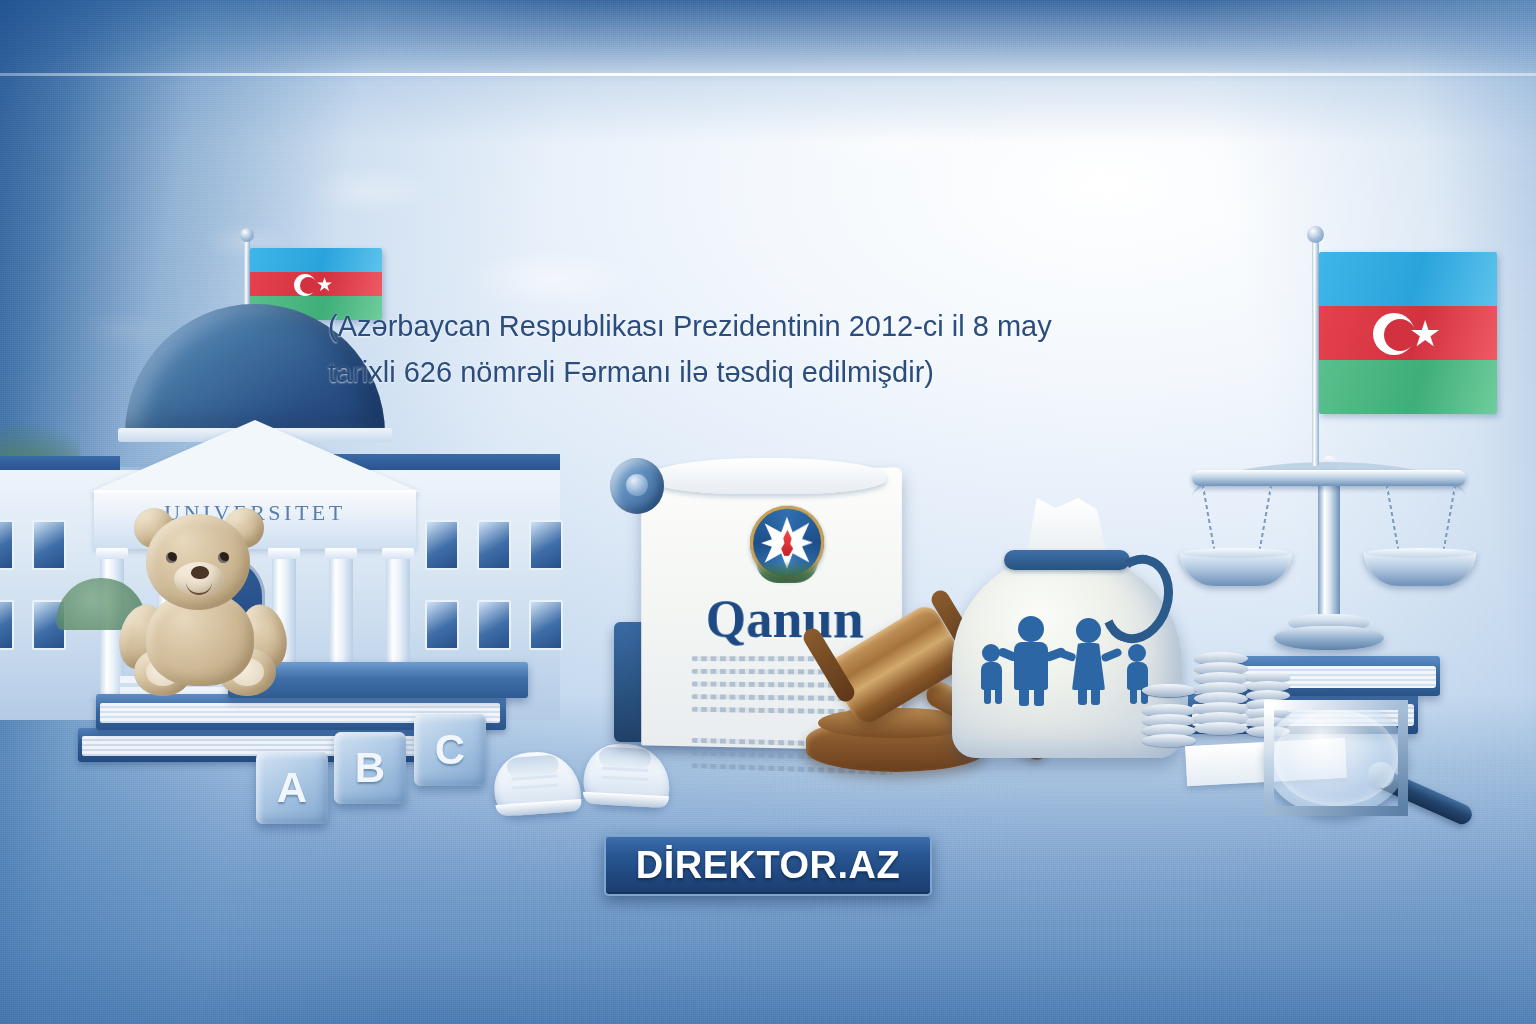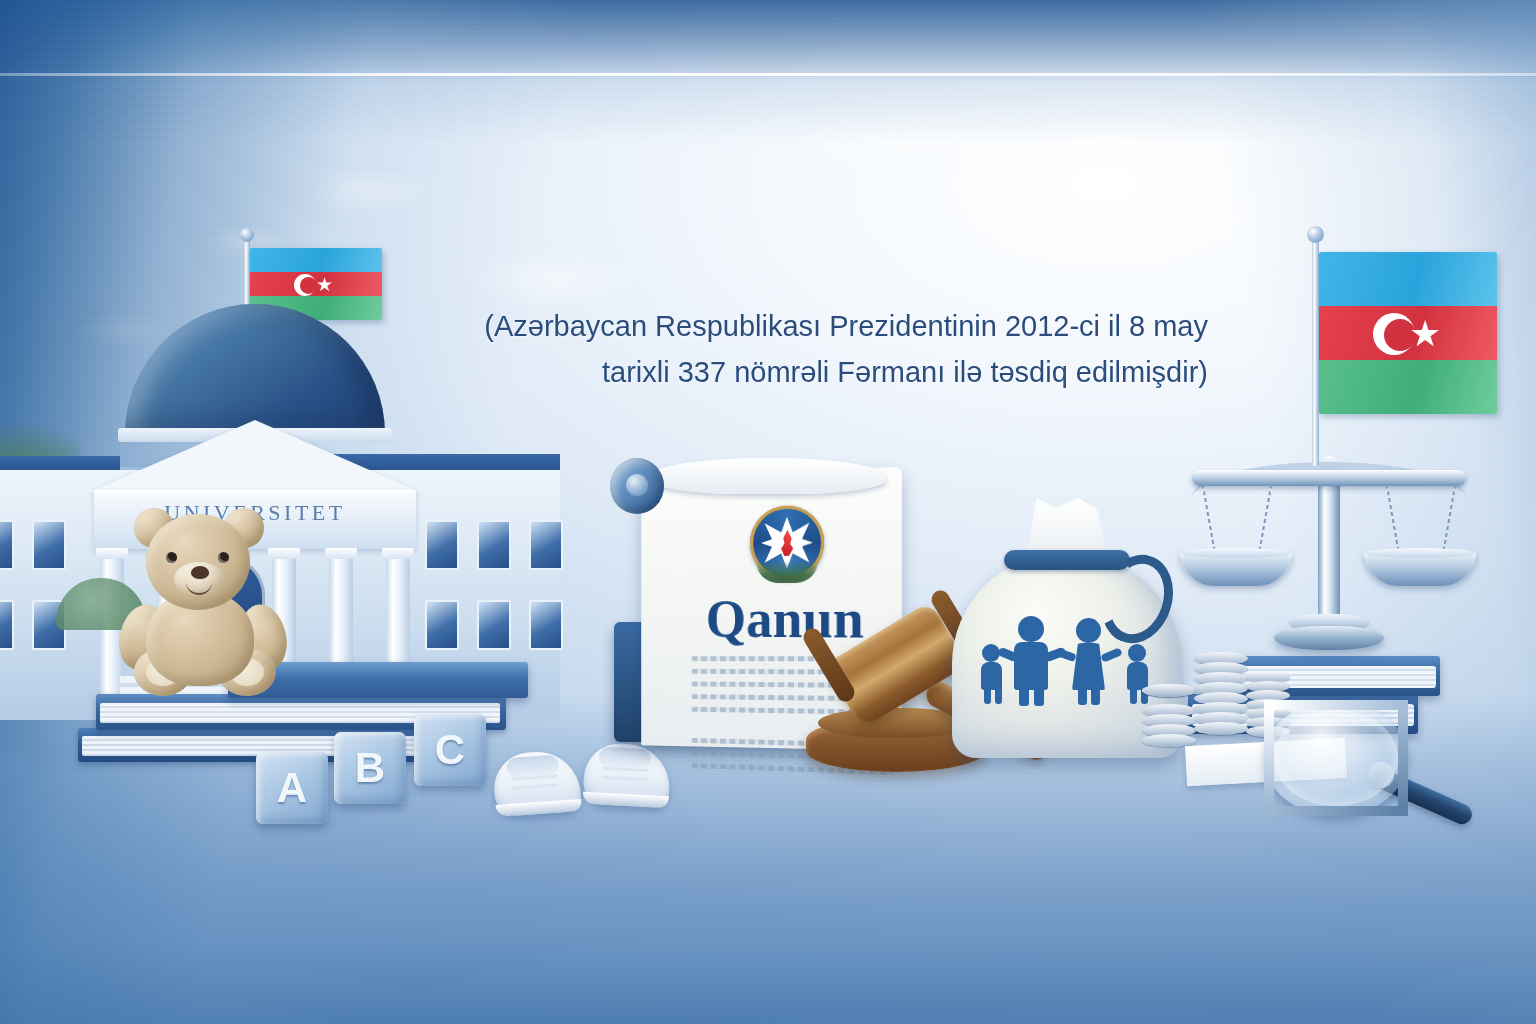--- a/index.html
+++ b/index.html
@@ -60,21 +60,21 @@
     position:absolute;left:50%;transform:translateX(-50%);
     top:104px;width:1120px;text-align:center;
     font-family:"Liberation Sans",sans-serif;
     font-weight:bold;font-size:55px;line-height:1.22;
     letter-spacing:-.5px;
     color:#1c3a6b;
     text-shadow:0 2px 3px rgba(255,255,255,.65), 0 1px 0 rgba(255,255,255,.9);
   }
   .subtitle{
     position:absolute;left:50%;transform:translateX(-50%);
-    top:303px;width:880px;text-align:right;
+    top:303px;width:880px;text-align:left;
     font-family:"Liberation Sans",sans-serif;
     font-weight:normal;font-size:29px;line-height:1.60;
     color:#2a4d7d;
     text-shadow:0 1px 2px rgba(255,255,255,.75);
   }
 
   
   .badge{
     position:absolute;left:50%;transform:translateX(-50%);
     top:834px;width:324px;height:58px;
@@ -635,17 +635,20 @@
       <div class="st gr"></div>
       <div class="crescent" style="left:54px;top:61px;width:42px;height:42px;"></div>
       <div style="position:absolute;left:65px;top:67px;width:32px;height:32px;border-radius:50%;background:#d2323f;"></div>
       <div class="star" style="left:90px;top:64px;font-size:36px;">★</div>
     </div>
   </div>
 
 
   <div class="subtitle">
     <div>(Azərbaycan Respublikası Prezidentinin 2012-ci il 8 may</div>
-    <div>tarixli 337 nömrəli Fərmanı ilə təsdiq edilmişdir)</div>
-  </div>
-
+    <div>tarixli 626 nömrəli Fərmanı ilə təsdiq edilmişdir)</div>
+  </div>
+
+  <div class="badge">
+    <span class="badge-text">DİREKTOR.AZ</span>
+  </div>
 
 </div>
 
 </body></html>

